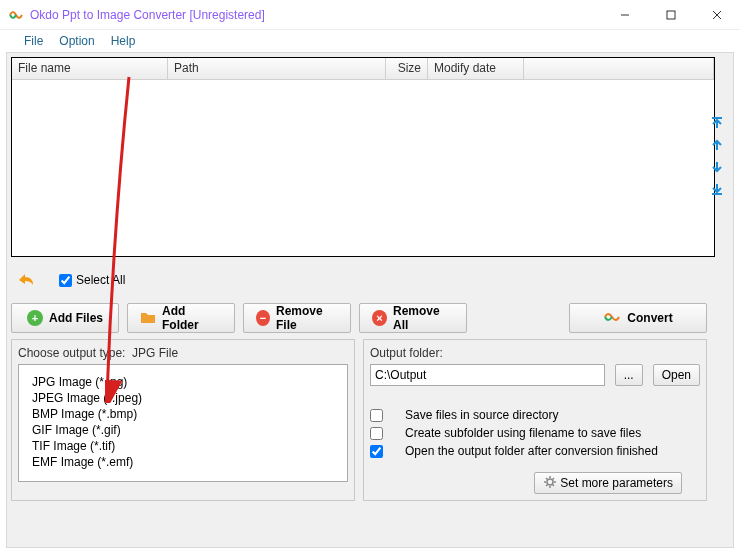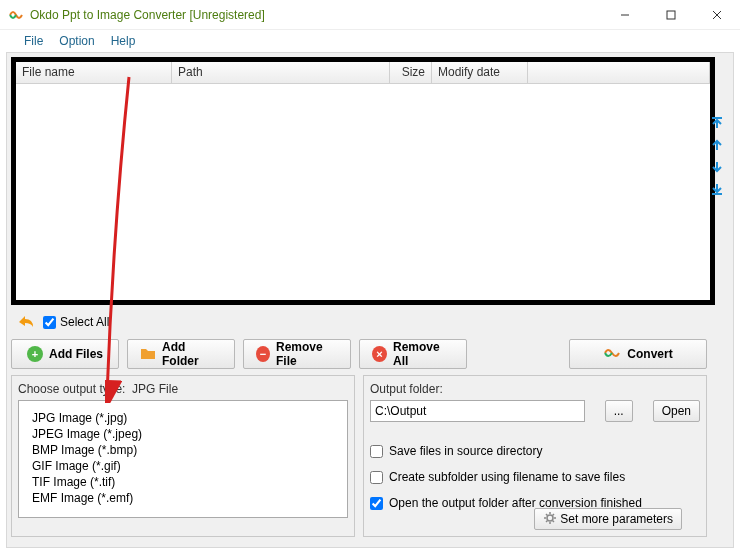--- a/index.html
+++ b/index.html
@@ -1,49 +1,49 @@
 <!DOCTYPE html>
 <html><head>
 <meta charset="utf-8">
 <style>
 *{box-sizing:border-box;margin:0;padding:0;font-family:"Segoe UI",Tahoma,sans-serif;font-size:12px}
 body{background:#fff;width:740px;height:554px;overflow:hidden;position:relative}
 .titlebar{height:30px;background:#fff;display:flex;align-items:center;padding-left:8px;border-bottom:1px solid #eee}
 .titlebar .app-icon{width:16px;height:16px;margin-right:6px}
-.titlebar .title{color:#4d7c0f;font-size:12px;flex:1}
+.titlebar .title{color:#8b5cf6;font-size:12px;flex:1}
 .win-btns{display:flex;height:100%}
 .win-btn{width:46px;display:flex;align-items:center;justify-content:center;color:#666}
 .menubar{height:22px;display:flex;align-items:center;padding-left:24px;gap:16px;color:#22678e}
 .menubar span{cursor:default}
 .client{position:absolute;left:6px;right:6px;top:52px;bottom:6px;border:1px solid #d8d8d8;background:#f0f0f0;padding:4px}
-.table-wrap{border:5px solid #000000;background:#fff;height:248px;position:relative;margin-right:14px}
+.table-wrap{border:1px solid #000000;background:#fff;height:200px;position:relative;margin-right:14px}
 .thead{display:flex;height:22px;background:linear-gradient(#fcfcfc,#ececec);border-bottom:1px solid #d0d0d0}
 .thead .th{border-right:1px solid #d0d0d0;padding:3px 6px;color:#333;overflow:hidden;white-space:nowrap}
 .th.fname{width:156px}.th.path{width:218px}.th.size{width:42px;text-align:right}.th.ftype{width:150px}.th.mdate{width:96px}.th.last{flex:1}
 .side-arrows{position:absolute;right:8px;top:62px;display:flex;flex-direction:column;gap:6px}
 .side-arrows .arw{width:16px;height:16px;display:flex;align-items:center;justify-content:center}
-.row-sel{display:flex;align-items:center;gap:8px;margin:6px 2px}
+.row-sel{display:flex;align-items:center;gap:24px;margin:12px 2px}
 .back-icon{width:22px;height:22px}
 .chk{display:flex;align-items:center;gap:4px}
 .chk input{width:13px;height:13px}
 .btnrow{display:flex;gap:8px;margin:4px 0 6px 0}
 .btn{height:30px;border:1px solid #b8b8b8;background:linear-gradient(#fdfdfd,#e8e8e8);border-radius:2px;display:flex;align-items:center;justify-content:center;gap:6px;padding:0 12px;font-weight:bold;cursor:default}
 .btn.w{width:108px}
 .btn.cv{width:138px;margin-left:auto;margin-right:22px}
 .panel{border:1px solid #c8c8c8;background:#f0f0f0;padding:6px;flex:1;position:relative}
 .bottom{display:flex;gap:8px;height:162px}
 .left-pan{width:250px}
 .right-pan{flex:1;margin-right:22px}
 .lbl{color:#333;margin-bottom:4px}
 .listbox{border:1px solid #aaa;background:#fff;height:118px;overflow-y:scroll;padding:9px}
 .listbox div{padding:1px 4px}
-.fieldrow{display:flex;align-items:center;gap:20px;margin-bottom:22px}
+.fieldrow{display:flex;align-items:center;gap:10px;margin-bottom:22px}
 .txt{border:1px solid #aaa;background:#fff;height:22px;padding:2px 4px;flex:1}
 .smbtn{height:22px;border:1px solid #b0b0b0;background:linear-gradient(#fdfdfd,#e8e8e8);padding:0 8px;display:flex;align-items:center;border-radius:2px}
-.opt{display:flex;align-items:center;gap:6px;margin:12px 0}
+.opt{display:flex;align-items:center;gap:22px;margin:4px 0}
 .setmore{position:absolute;right:24px;bottom:6px}
 .red-arrow{position:absolute;left:98px;top:20px;pointer-events:none;z-index:5}
 .icon-circle{width:16px;height:16px;border-radius:50%;display:inline-flex;align-items:center;justify-content:center;color:#fff;font-weight:bold;font-size:11px}
 </style>
 </head>
 <body>
 
 <div class="titlebar">
   <span class="app-icon">
     <svg viewBox="0 0 16 16">

